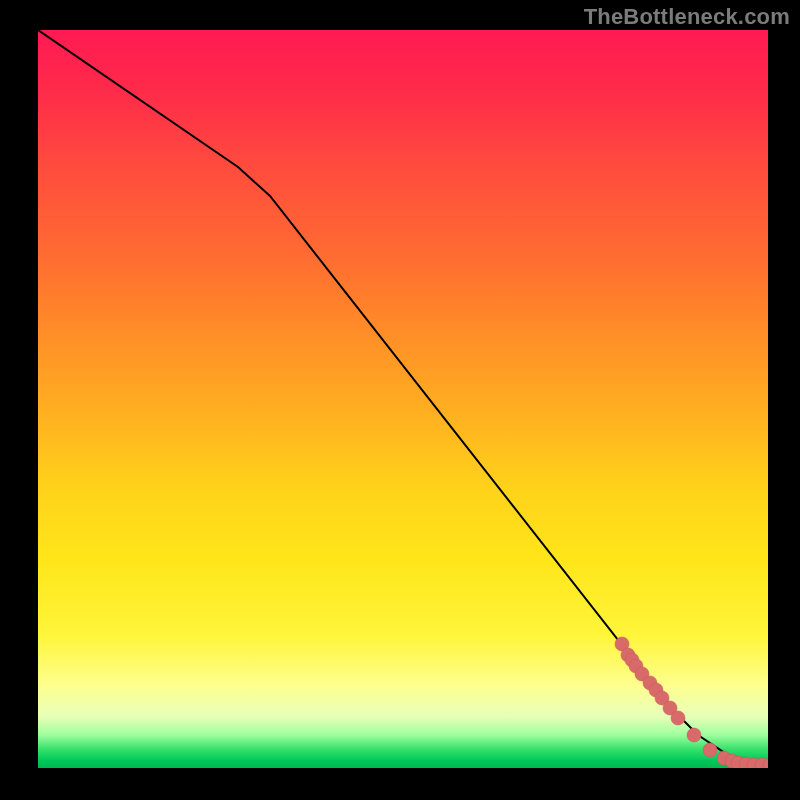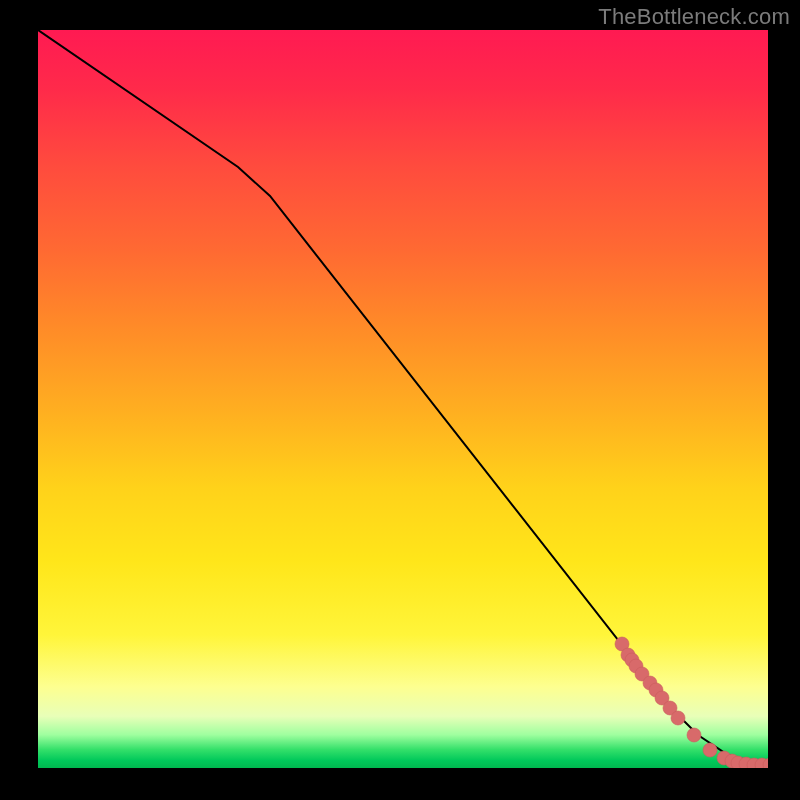--- a/index.html
+++ b/index.html
@@ -15,21 +15,21 @@
     position: relative;
     width: 800px;
     height: 800px;
   }
   .attribution {
     position: absolute;
     top: 4px;
     right: 10px;
     color: #7b7b7b;
     font-size: 22px;
-    font-weight: 400;
+    font-weight: 700;
     letter-spacing: 0.2px;
     user-select: none;
   }
   
   .plot {
     position: absolute;
     left: 38px;
     top: 30px;
     width: 730px;
     height: 738px;

